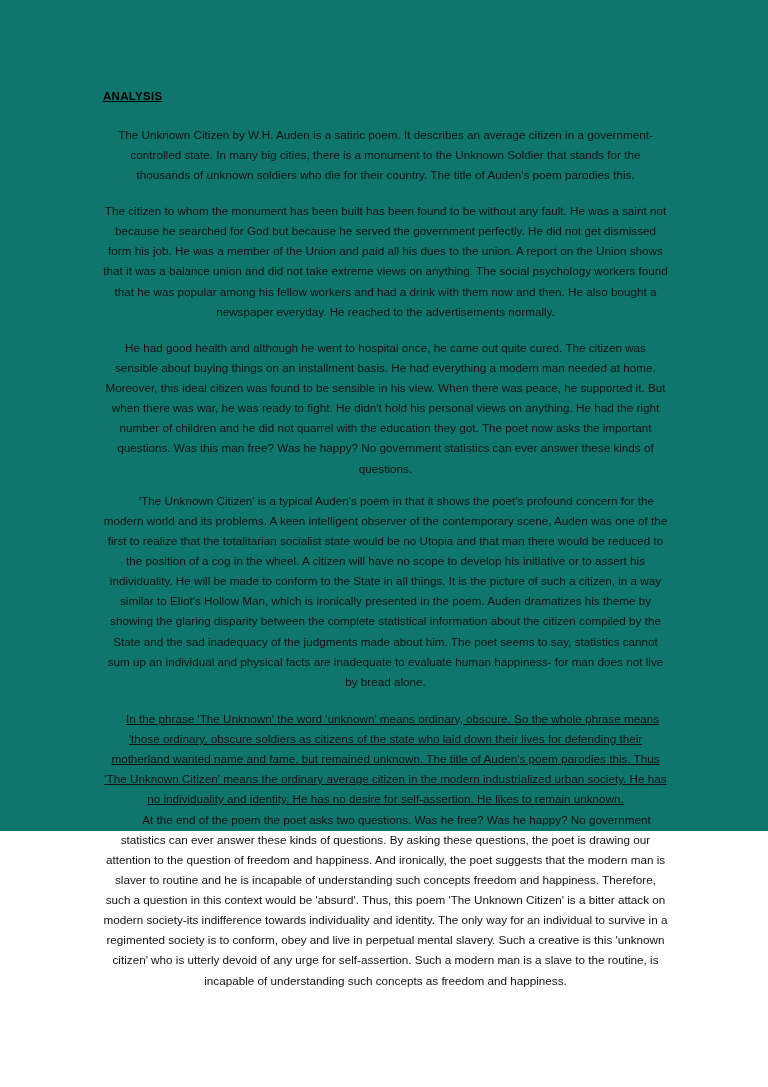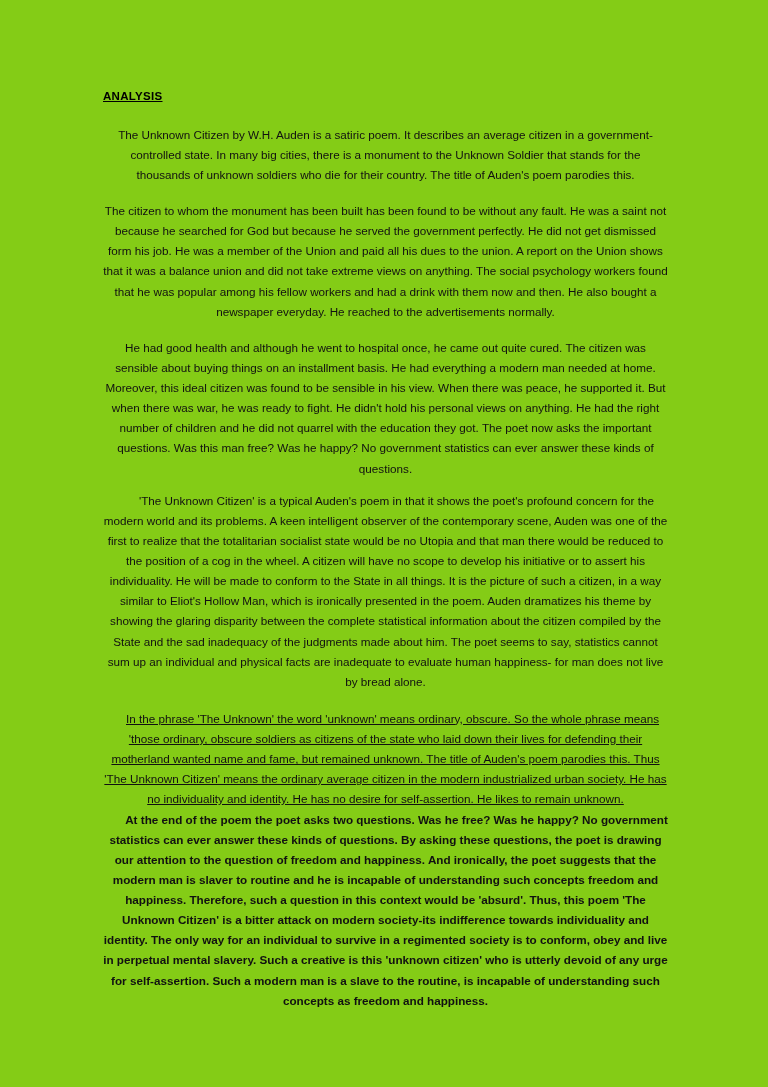--- a/index.html
+++ b/index.html
@@ -9,24 +9,24 @@
   }
   body {
     width: 768px;
     height: 1087px;
     font-family: "Liberation Sans", sans-serif;
     color: #000000;
     overflow: hidden;
   }
   .page {
     width: 768px;
-    height: 1087px;
+    height: 831px;
     box-sizing: border-box;
     padding: 88px 100px 20px 103px;
-    background: #84cc16;
+    background: #0f766e;
   }
   .doc-title {
     font-size: 11.5px;
     font-weight: bold;
     text-decoration: underline;
     letter-spacing: 0.3px;
     margin: 0 0 20px 0;
     line-height: 1.45;
   }
   .para {
@@ -43,21 +43,20 @@
     text-indent: 22px;
     margin-bottom: 17px;
   }
   .para.indent-sm {
     text-indent: 14px;
     margin-bottom: 0;
     text-decoration: underline;
   }
   .para:last-child {
     margin-bottom: 0;
-    font-weight: bold;
   }
 </style>
 </head>
 <body>
 
 <div class="page">
   <h1 class="doc-title">ANALYSIS</h1>
 
   <p class="para">The Unknown Citizen by W.H. Auden is a satiric poem. It describes an average citizen in a government-controlled state. In many big cities, there is a monument to the Unknown Soldier that stands for the thousands of unknown soldiers who die for their country. The title of Auden's poem parodies this.</p>
 

